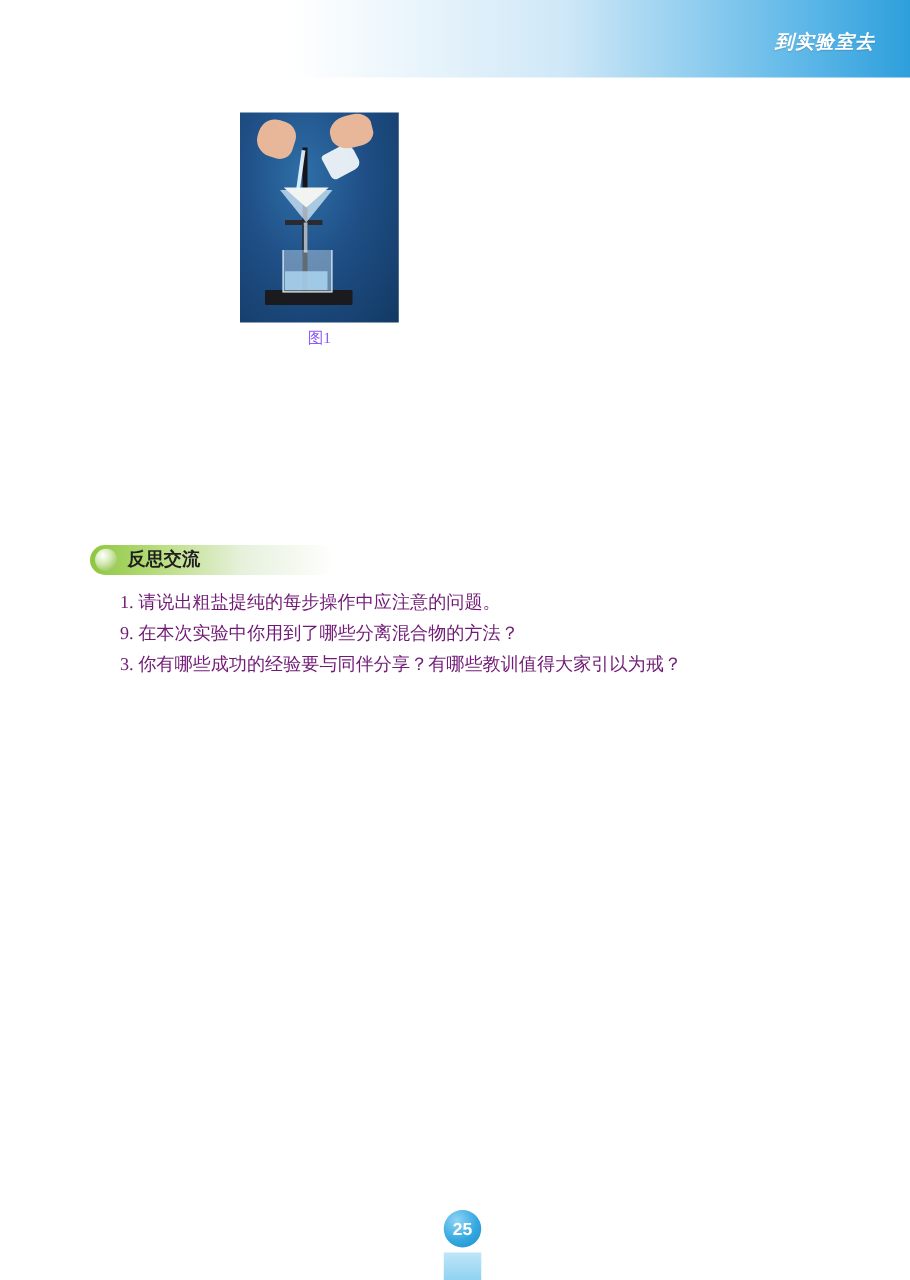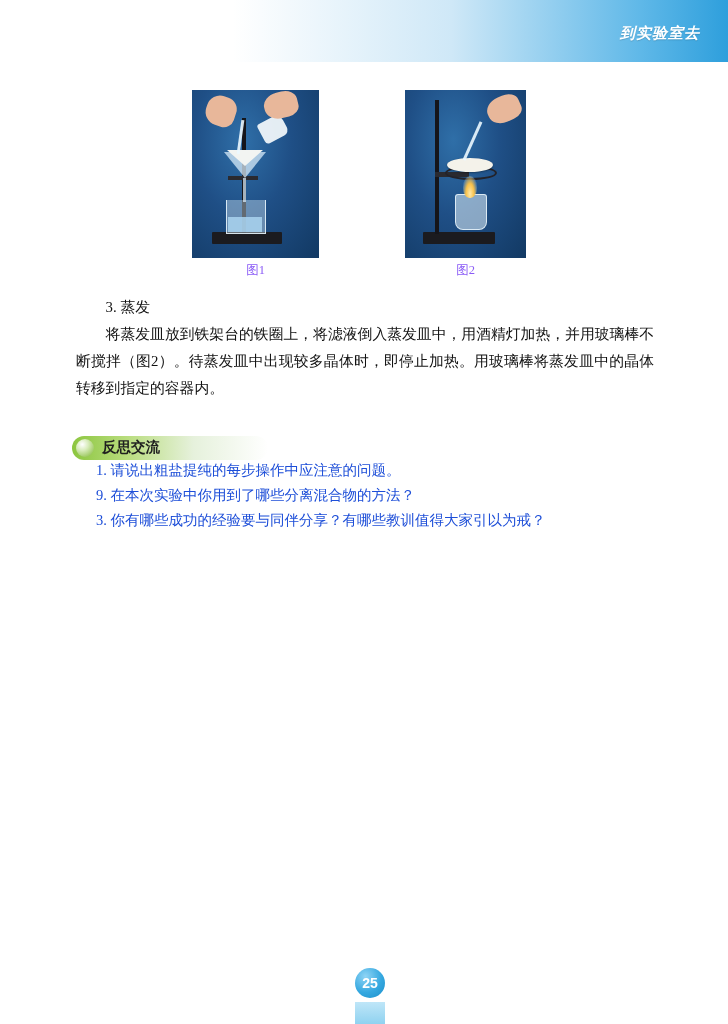--- a/index.html
+++ b/index.html
@@ -193,25 +193,25 @@
     font-family: "Liberation Sans", sans-serif;
     font-weight: bold;
     font-size: 14.5px;
     color: #1f1f1f;
   }
 
   
   .questions {
     position: absolute;
     left: 96px;
-    top: 458px;
+    top: 470px;
     width: 560px;
     font-size: 14.5px;
     line-height: 25px;
-    color: #1d4ed8;
+    color: #701a75;
   }
   .q-item { white-space: nowrap; }
 
   
   .footer {
     position: absolute;
     left: 0;
     bottom: 0;
     width: 728px;
     height: 70px;
@@ -268,46 +268,23 @@
 
         <div style="position:absolute; left:68px; top:28px; width:26px; height:22px; background:rgba(245,250,252,0.92); border-radius:3px 8px 6px 4px; transform:rotate(-28deg);"></div>
         <div class="glass-rod" style="left:47px; top:30px; width:3px; height:34px; transform:rotate(8deg);"></div>
 
         <div class="hand" style="left:14px; top:6px; width:30px; height:30px; transform:rotate(18deg);"></div>
         <div class="hand" style="left:72px; top:2px; width:34px; height:26px; transform:rotate(-14deg);"></div>
       </div>
       <div class="fig-caption">图1</div>
     </div>
 
-    <div class="figure fig2">
-      <div class="photo">
-
-        <div class="stand-base" style="left:18px; top:142px; width:72px; height:12px;"></div>
-        <div class="rod" style="left:30px; top:10px; width:4px; height:134px;"></div>
-        <div class="clamp" style="left:30px; top:82px; width:34px; height:5px;"></div>
-
-        <div style="position:absolute; left:40px; top:76px; width:48px; height:10px; border:2px solid #23232a; border-radius:50%;"></div>
-
-        <div class="dish" style="left:42px; top:68px; width:46px; height:14px;"></div>
-
-        <div class="lamp-body" style="left:50px; top:104px; width:30px; height:34px;"></div>
-        <div class="flame" style="left:58px; top:86px; width:14px; height:22px;"></div>
-
-        <div class="glass-rod" style="left:66px; top:30px; width:3px; height:42px; transform:rotate(24deg);"></div>
-        <div class="hand" style="left:82px; top:6px; width:34px; height:26px; transform:rotate(-24deg);"></div>
-      </div>
-      <div class="fig-caption">图2</div>
-    </div>
-
-  </div>
-
-  <div class="body-text">
-    <div class="section-label">3. 蒸发</div>
-    <div class="para-indent">将蒸发皿放到铁架台的铁圈上，将滤液倒入蒸发皿中，用酒精灯加热，并用玻璃棒不断搅拌（图2）。待蒸发皿中出现较多晶体时，即停止加热。用玻璃棒将蒸发皿中的晶体转移到指定的容器内。</div>
-  </div>
+
+  </div>
+
 
   <div class="pill-wrap">
     <div class="pill-bg"></div>
     <div class="pill-dot"></div>
     <div class="pill-text">反思交流</div>
   </div>
 
   <div class="questions">
     <div class="q-item">1. 请说出粗盐提纯的每步操作中应注意的问题。</div>
     <div class="q-item">9. 在本次实验中你用到了哪些分离混合物的方法？</div>

